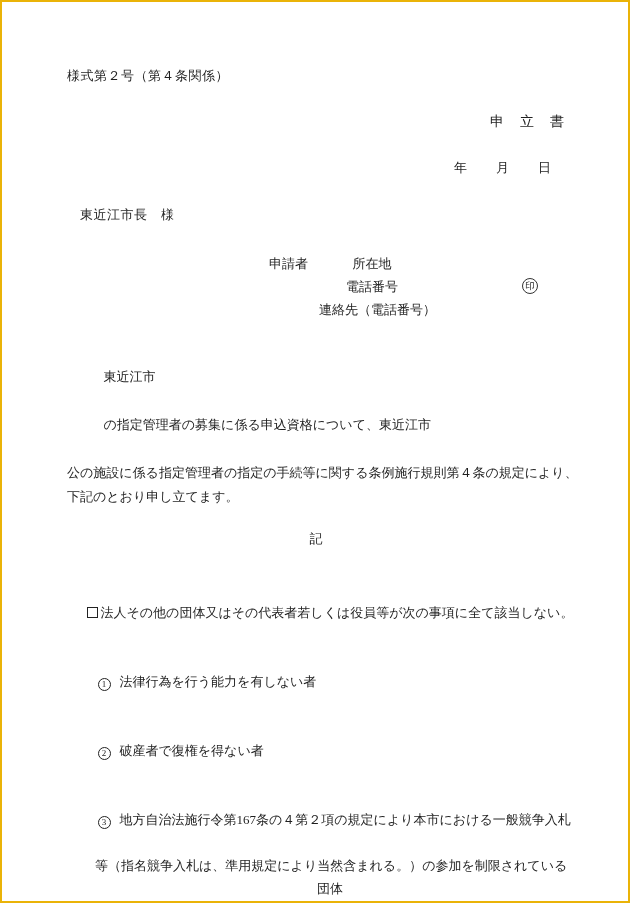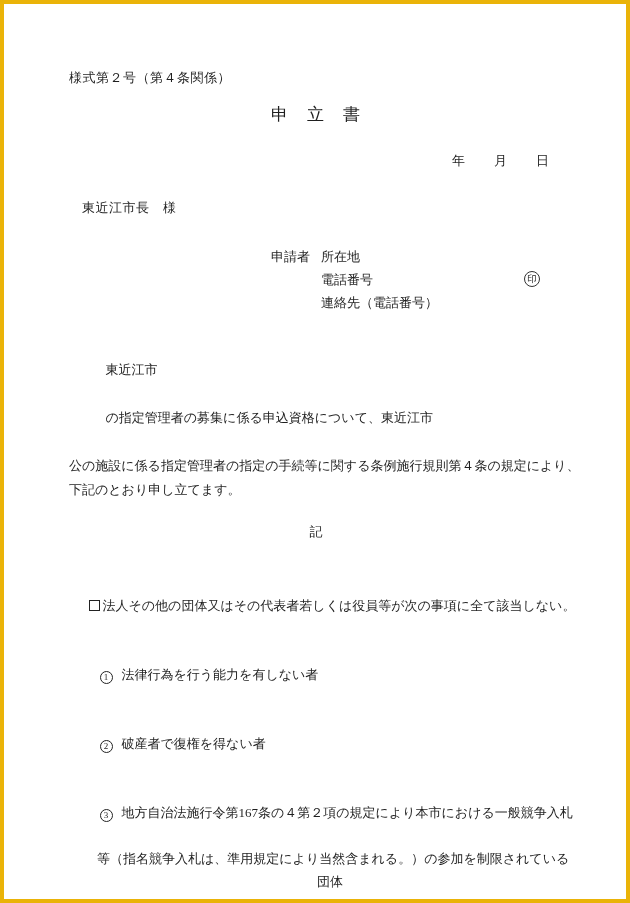--- a/index.html
+++ b/index.html
@@ -1,30 +1,30 @@
 <!DOCTYPE html>
 <html lang="ja"><head>
 <meta charset="utf-8">
 <style>
   html,body { margin:0; padding:0; background:#ffffff; }
   .page {
     width:630px; height:903px; box-sizing:border-box; position:relative;
-    background:#ffffff; border:4px solid #eab308;
+    background:#ffffff; border:2px solid #eab308;
     padding:66px 63px 10px 65px;
     font-family:"Liberation Serif","DejaVu Serif",serif;
     color:#1f1f1f; font-size:13px;
   }
   .line { white-space:pre; }
   .form-number { line-height:16px; letter-spacing:0.5px; }
-  .doc-title { margin-top:21px; text-align:center; font-size:17px; line-height:16px; letter-spacing:1px; }
+  .doc-title { margin-top:30px; text-align:right; font-size:14px; line-height:16px; letter-spacing:1px; }
   .date-line { margin-top:30px; display:flex; justify-content:flex-end; align-items:center; padding-right:14px; line-height:16px; }
   .date-blank { display:inline-block; width:29px; height:13px; }
   .addressee { margin-top:31px; padding-left:13px; line-height:16px; letter-spacing:0.5px; }
   .applicant { margin-top:29px; margin-left:202px; line-height:23px; }
-  .app-row { display:flex; position:relative; }
+  .app-row { display:flex; position:relative;justify-content:space-between; }
   .app-who { width:50px; flex:0 0 50px; }
   .fill { display:inline-block; width:140px; height:14px; }
   .seal {
     position:absolute; left:253px; top:3px;
     width:16px; height:16px; box-sizing:border-box;
     border:1px solid #333; border-radius:50%;
     font-size:9.5px; line-height:14px; text-align:center;
   }
   .body-par { margin-top:20px; line-height:24px; }
   .indent1 { padding-left:17px; }

